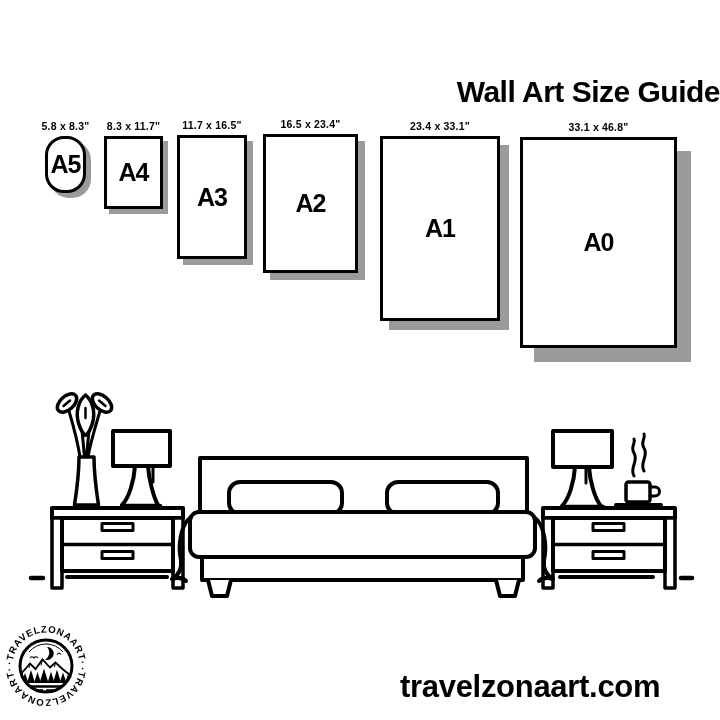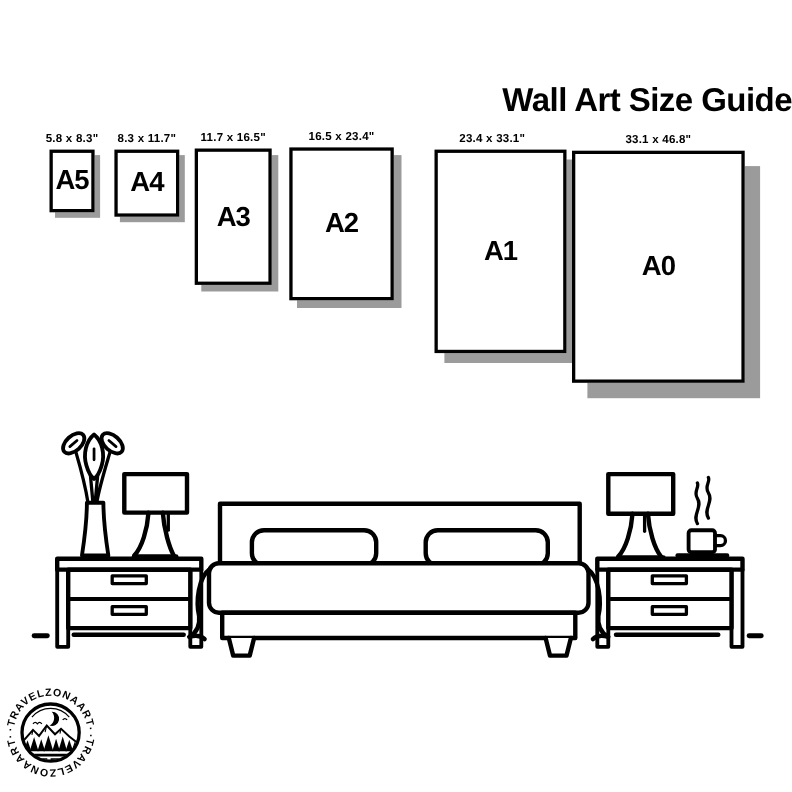--- a/index.html
+++ b/index.html
@@ -31,45 +31,45 @@
 </head>
 <body>
 
 <div class="page">
 
   <div class="title">Wall Art Size Guide</div>
 
   <div>
     <div class="frame-group" style="left:45px;top:136px;">
       <div class="flabel">5.8 x 8.3"</div>
-      <div class="fbox" style="width:41px;height:57px;box-shadow:5px 5px 0 #9b9b9b;">
+      <div class="fbox" style="width:41px;height:57px;box-shadow:5px 5px 0 #9b9b9b;border-radius:19px;">
         <span class="fname">A5</span>
       </div>
     </div>
     <div class="frame-group" style="left:104px;top:136px;">
       <div class="flabel">8.3 x 11.7"</div>
-      <div class="fbox" style="width:59px;height:61px;box-shadow:5px 5px 0 #9b9b9b;">
+      <div class="fbox" style="width:59px;height:73px;box-shadow:5px 5px 0 #9b9b9b;">
         <span class="fname">A4</span>
       </div>
     </div>
     <div class="frame-group" style="left:177px;top:135px;">
       <div class="flabel">11.7 x 16.5"</div>
       <div class="fbox" style="width:70px;height:124px;box-shadow:6px 6px 0 #9b9b9b;">
         <span class="fname">A3</span>
       </div>
     </div>
     <div class="frame-group" style="left:263px;top:134px;">
       <div class="flabel">16.5 x 23.4"</div>
       <div class="fbox" style="width:95px;height:139px;box-shadow:7px 7px 0 #9b9b9b;">
         <span class="fname">A2</span>
       </div>
     </div>
     <div class="frame-group" style="left:380px;top:136px;">
       <div class="flabel">23.4 x 33.1"</div>
-      <div class="fbox" style="width:120px;height:185px;box-shadow:9px 9px 0 #9b9b9b;margin-left:15px;">
+      <div class="fbox" style="width:120px;height:185px;box-shadow:9px 9px 0 #9b9b9b;">
         <span class="fname">A1</span>
       </div>
     </div>
     <div class="frame-group" style="left:520px;top:137px;">
       <div class="flabel">33.1 x 46.8"</div>
       <div class="fbox" style="width:157px;height:211px;box-shadow:14px 14px 0 #9b9b9b;">
         <span class="fname">A0</span>
       </div>
     </div>
   </div>
@@ -178,14 +178,15 @@
         <path d="M61,50.5 L57.5,61 L64.5,61 Z"></path>
         <path d="M66,52 L63,61 L69,61 Z"></path>
       </g>
       <g stroke="#000" fill="none">
         <path d="M18,64.5 H70" stroke-width="2.4"></path>
         <path d="M20,68.5 H68" stroke-width="2.4" stroke-dasharray="9 3"></path>
       </g>
     </g>
   </svg>
 
+  <div class="website">travelzonaart.com</div>
 
 </div>
 
 </body></html>

